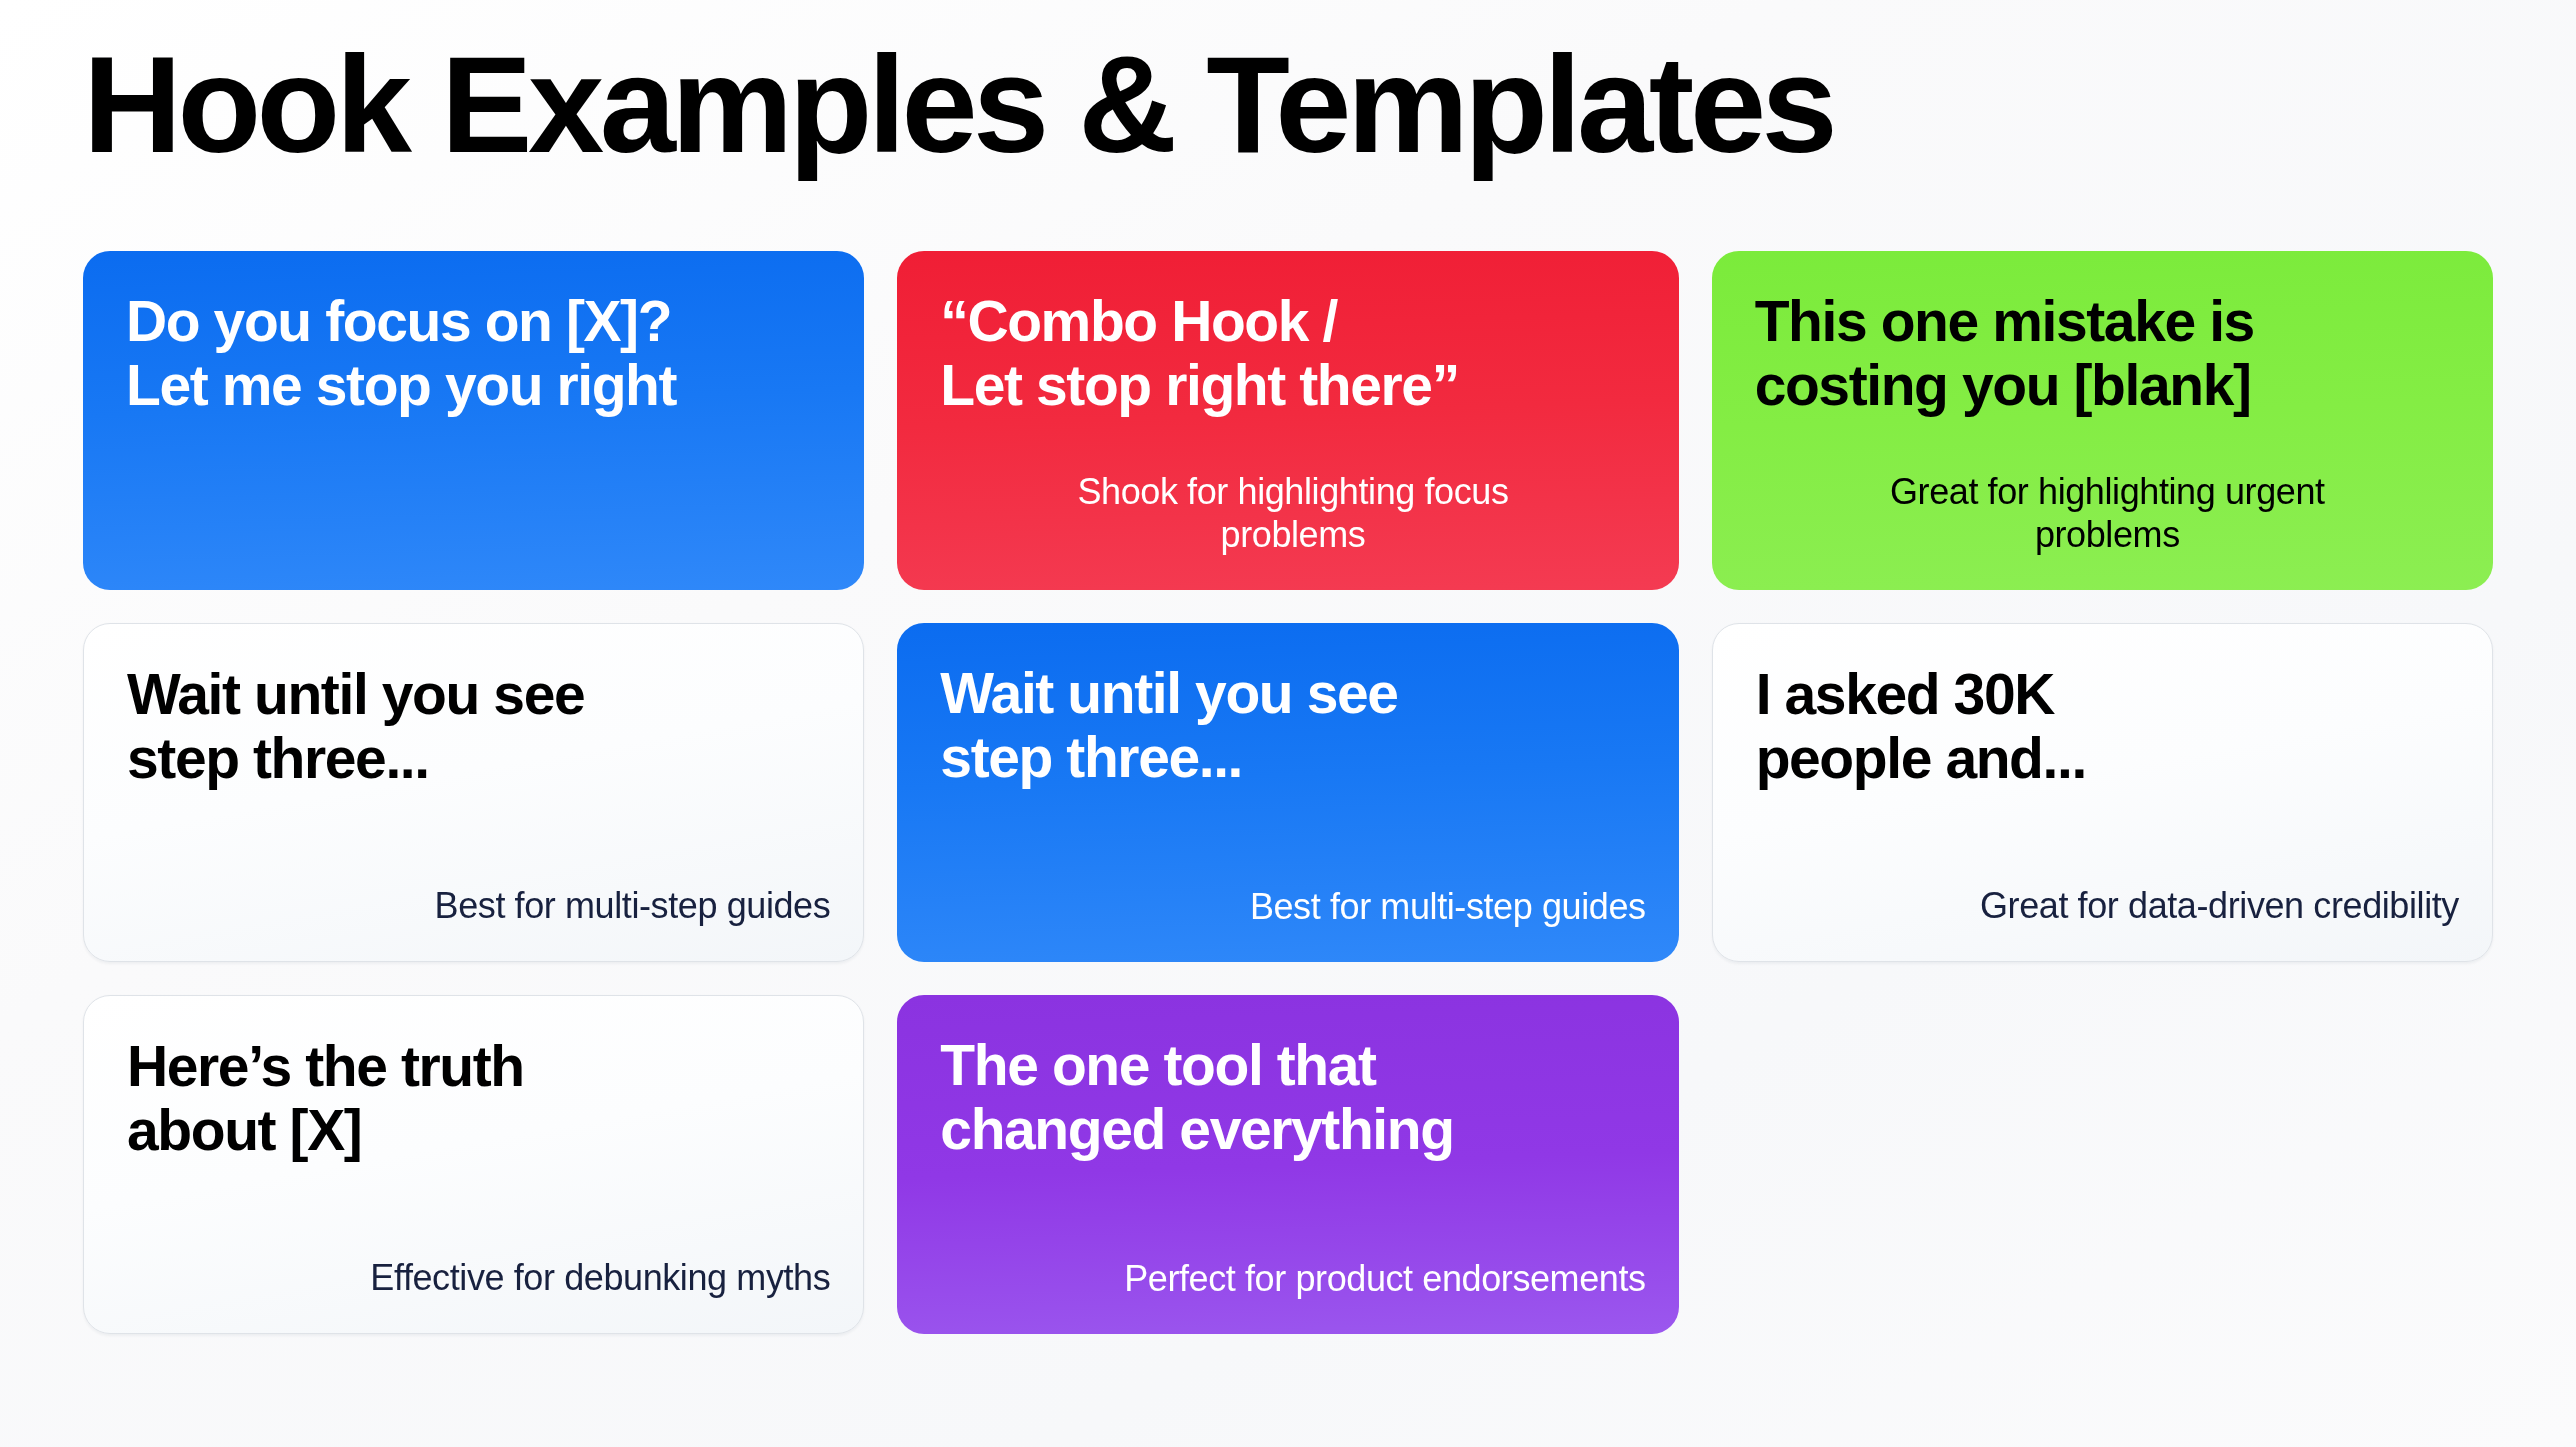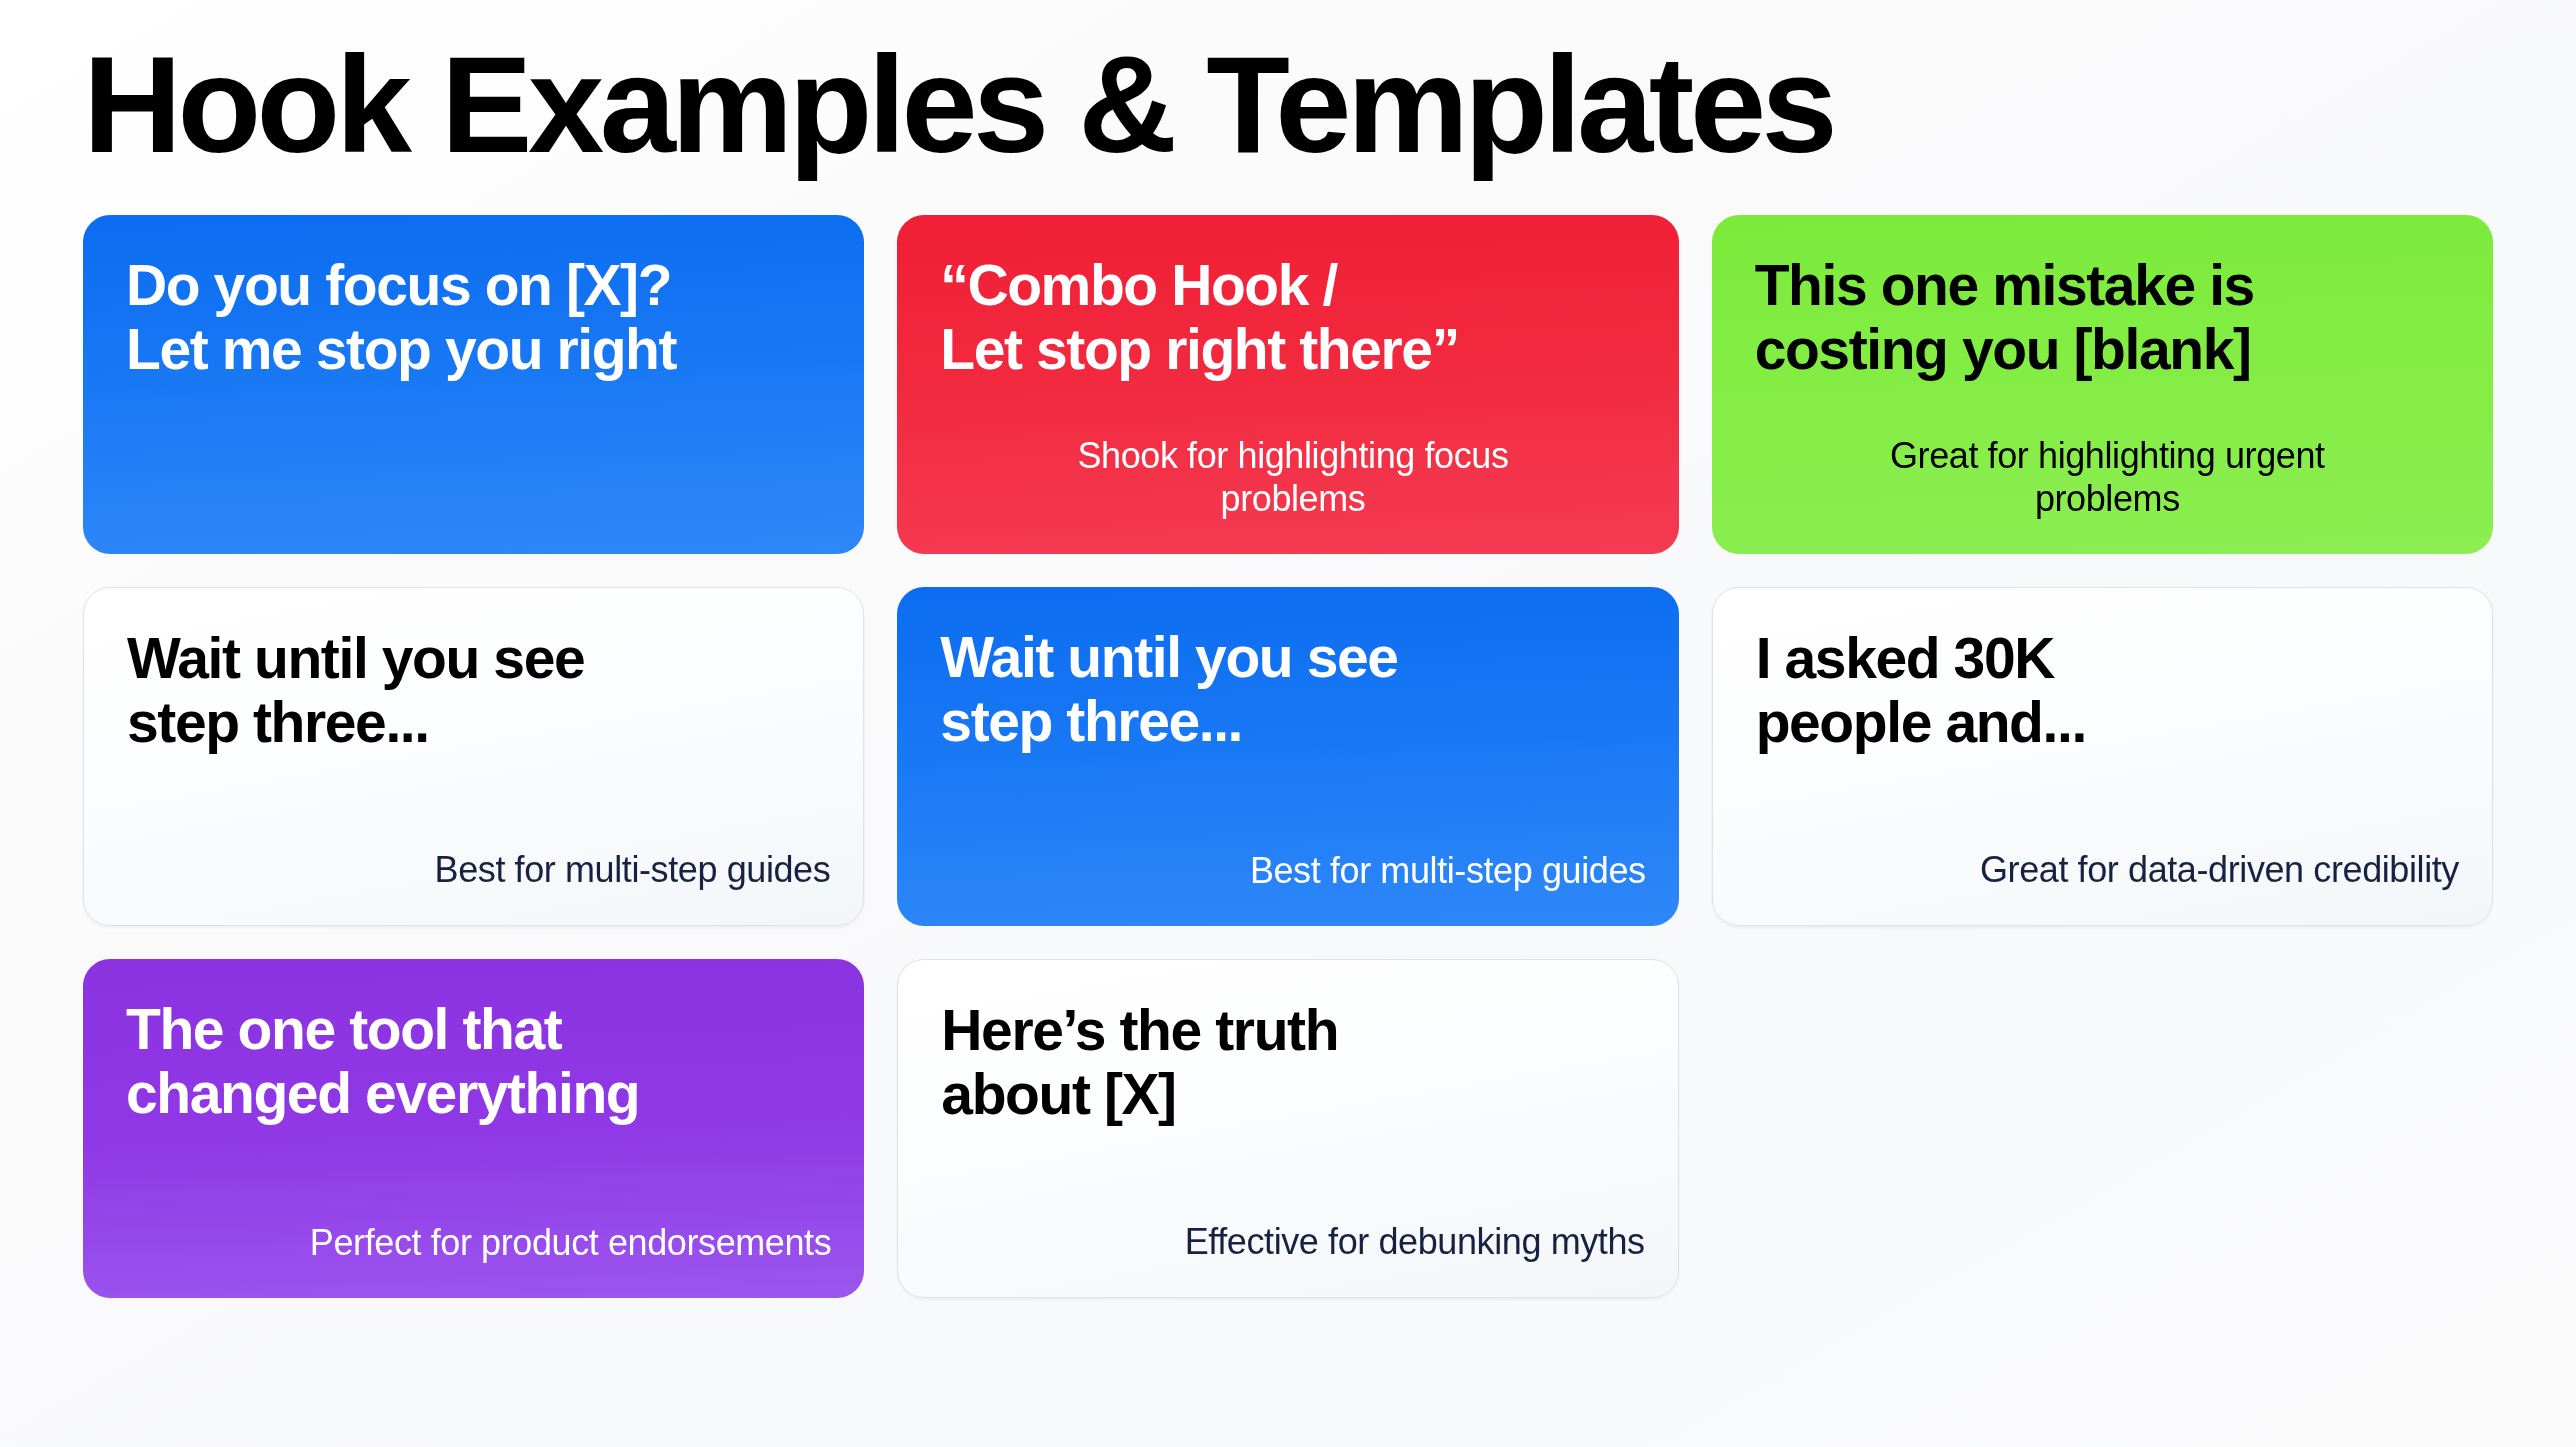--- a/index.html
+++ b/index.html
@@ -16,20 +16,21 @@
     font-family: "Liberation Sans", sans-serif;
     -webkit-font-smoothing: antialiased;
   }
 
   .page {
     width: 2576px;
     height: 1447px;
     padding: 0 83px;
     display: flex;
     flex-direction: column;
+    gap: 36px;
   }
 
   
   .page-title {
     font-size: 137px;
     line-height: 1.0;
     font-weight: 700;
     letter-spacing: -4.5px;
     color: #000000;
     margin-top: 36px;
@@ -150,27 +151,27 @@
       <div class="card-subtext left">Best for multi-step guides</div>
     </div>
 
     <div class="card plain">
       <div class="card-headline">I asked 30K
 people and...</div>
       <div class="card-subtext left">Great for data-driven credibility</div>
     </div>
 
 
+    <div class="card plain">
+      <div class="card-headline">Here’s the truth
+about [X]</div>
+      <div class="card-subtext left">Effective for debunking myths</div>
+    </div>
+
     <div class="card filled theme-purple">
       <div class="card-headline">The one tool that
 changed everything</div>
       <div class="card-subtext left">Perfect for product endorsements</div>
-    </div>
-
-    <div class="card plain">
-      <div class="card-headline">Here’s the truth
-about [X]</div>
-      <div class="card-subtext left">Effective for debunking myths</div>
     </div>
 
   </div>
 </div>
 
 
 </body></html>

